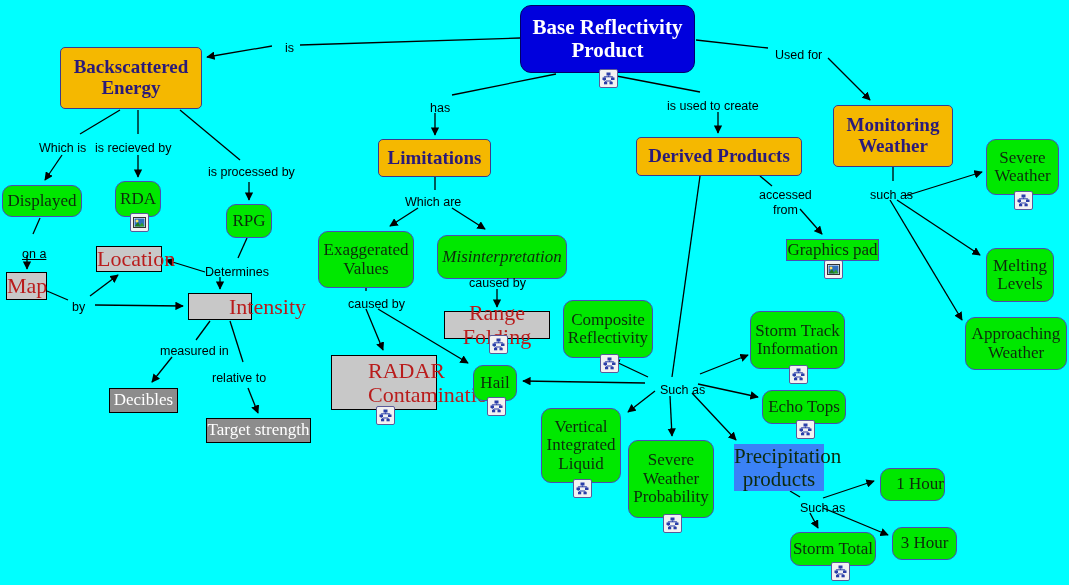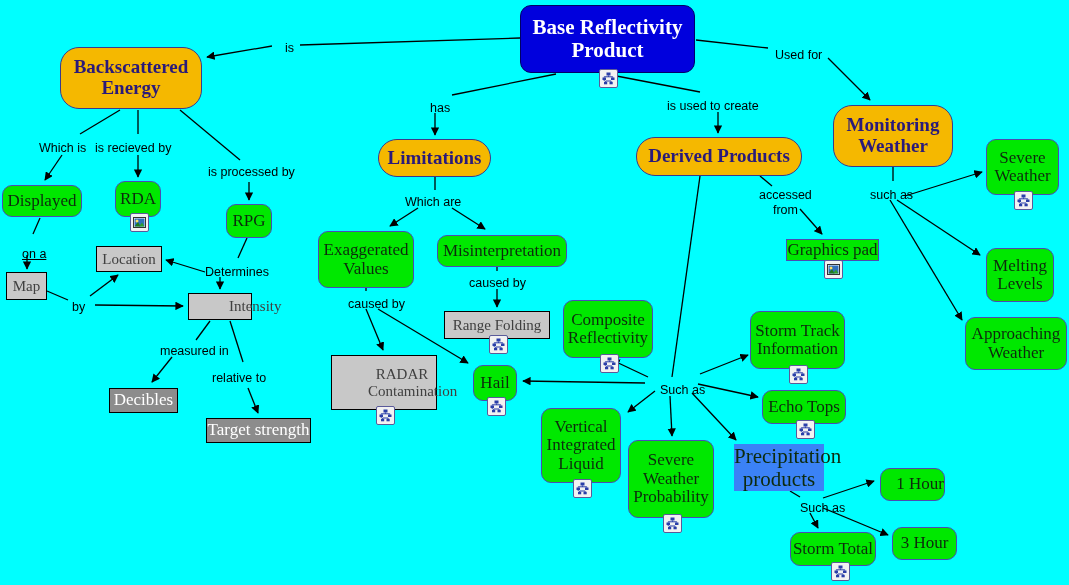--- a/index.html
+++ b/index.html
@@ -40,21 +40,21 @@
     border: 1px solid #000066;
     border-radius: 11px;
     color: #ffffff;
     font-family: "Liberation Serif", serif;
     font-weight: bold;
     font-size: 21px;
   }
   .n-orange {
     background: #f5b800;
     border: 1px solid #3a3a8c;
-    border-radius: 19px;
+    border-radius: 5px;
     color: #2a1a7a;
     font-family: "Liberation Serif", serif;
     font-weight: bold;
     font-size: 19px;
   }
   .n-green-round {
     background: #00e800;
     border: 1px solid #4b4bb4;
     border-radius: 10px;
     color: #0d2b0d;
@@ -71,23 +71,23 @@
   .n-green-plain {
     background: #3b82f6;
     border: none;
     color: #0d2b0d;
     font-family: Liberation Serif, serif;
     font-size: 21px;
   }
   .n-gray {
     background: #c8c8c8;
     border: 1px solid #000000;
-    color: #404040;
-    font-family: "Liberation Serif", serif;
-    font-size: 15px;
+    color: #b91c1c;
+    font-family: "Liberation Serif", serif;
+    font-size: 22px;
   }
   .n-darkgray {
     background: #8c8c8c;
     border: 1px solid #000000;
     color: #ffffff;
     font-family: "Liberation Serif", serif;
     font-size: 17px;
   }
 
   
@@ -261,21 +261,21 @@
       </div>
       <div class="node n-darkgray" style="left: 109px; top: 388px; width: 69px; height: 25px;">
         <span class="lbl">Decibles</span>
       </div>
       <div class="node n-darkgray" style="left: 206px; top: 418px; width: 105px; height: 25px;">
         <span class="lbl">Target strength</span>
       </div>
       <div class="node n-green-round" style="left: 318px; top: 231px; width: 96px; height: 57px;">
         <span class="lbl">Exaggerated<br>Values</span>
       </div>
-      <div class="node n-green-round" style="left: 437px; top: 235px; width: 130px; height: 32px;">
+      <div class="node n-green-round" style="left: 437px; top: 235px; width: 130px; height: 44px; font-style: italic;">
         <span class="lbl">Misinterpretation</span>
       </div>
       <div class="node n-gray" style="left: 444px; top: 311px; width: 106px; height: 28px;">
         <span class="lbl">Range Folding</span>
       </div>
       <div class="badge" style="left: 488.5px; top: 335px;">
         <svg width="13" height="13" viewBox="0 0 13 13">
           <rect x="4.5" y="0.5" width="4" height="3" fill="#2a3ea8"></rect>
           <rect x="0.5" y="5.5" width="3.5" height="2.5" fill="#2a3ea8"></rect>
           <rect x="9" y="5.5" width="3.5" height="2.5" fill="#2a3ea8"></rect>

